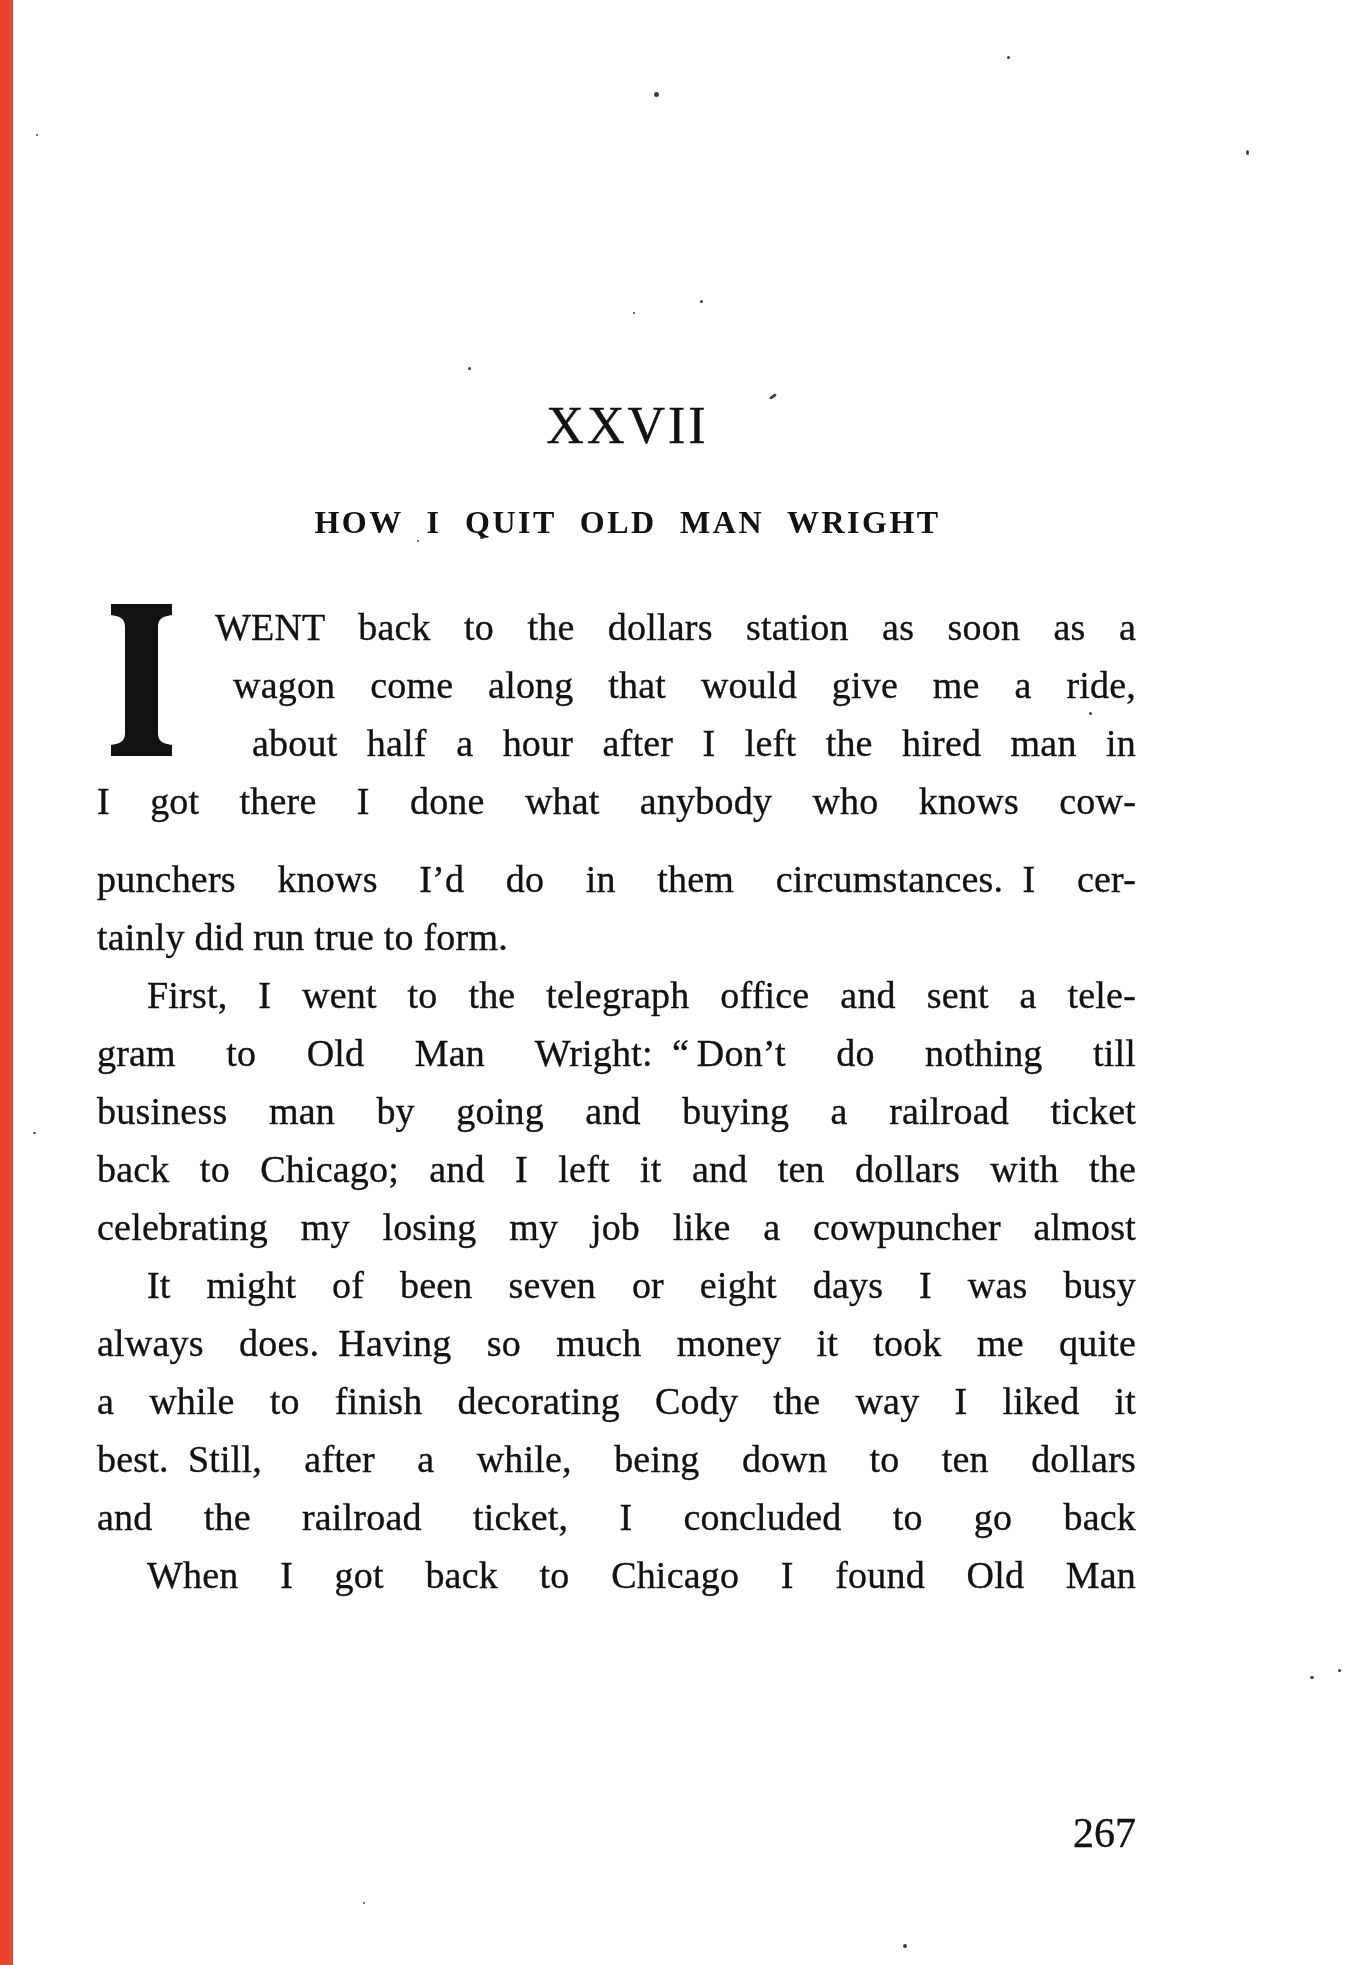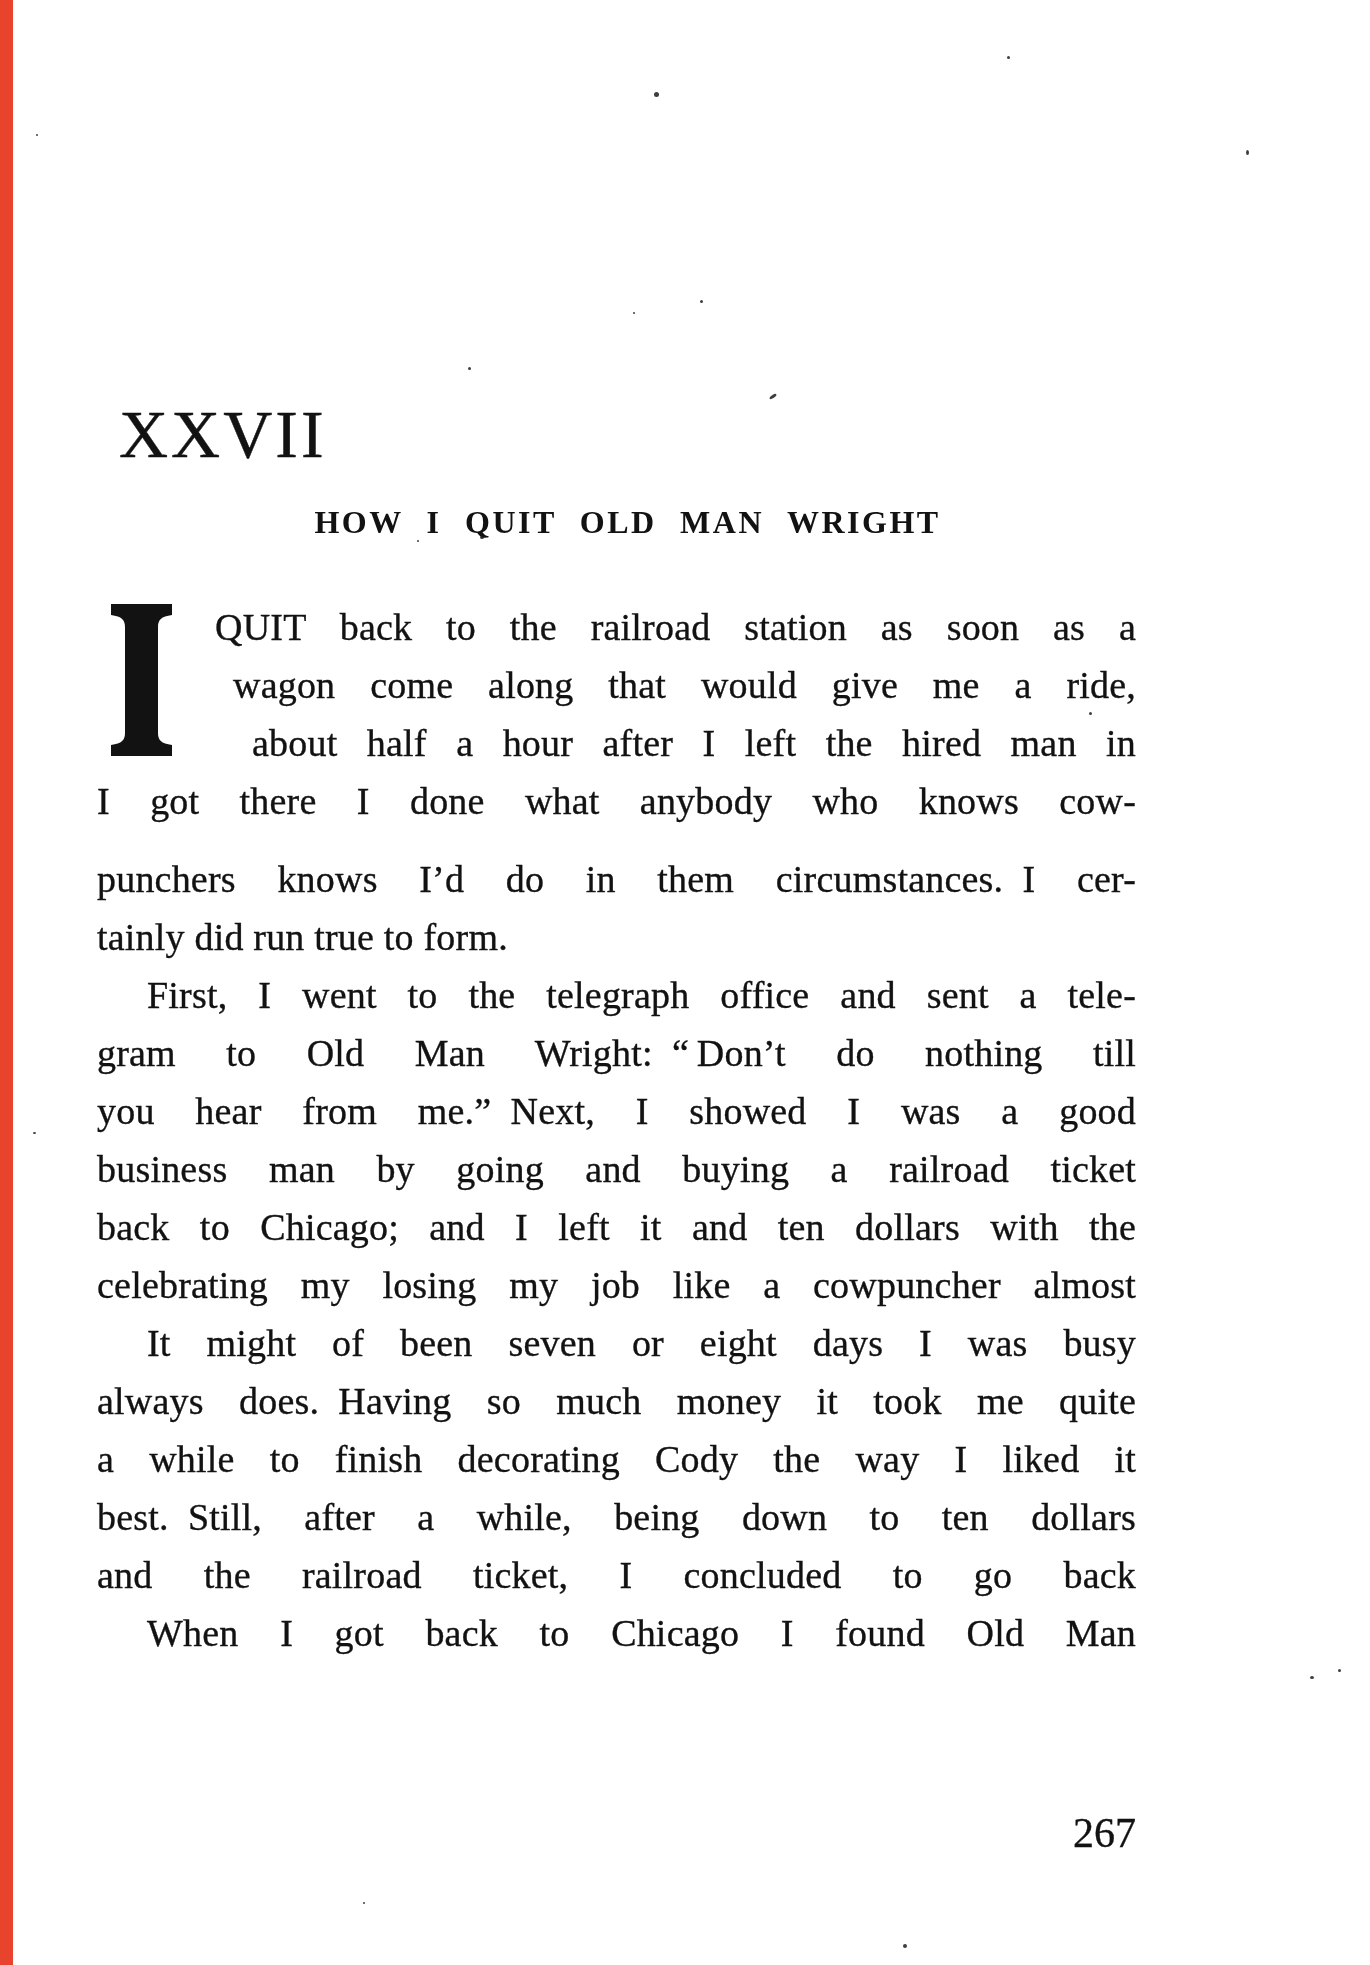--- a/index.html
+++ b/index.html
@@ -24,22 +24,22 @@
     left: 0; top: 0;
     width: 13px;
     height: 100%;
   }
   .chapter-number {
     position: absolute;
     left: 97px; top: 400px;
     width: 1039px;
     box-sizing: border-box;
     padding-left: 22px;
-    text-align: left;
-    font-size: 68px;
+    text-align: center;
+    font-size: 52px;
     line-height: 1;
     letter-spacing: 3px;
     -webkit-text-stroke: 0.4px #121212;
   }
   .chapter-title {
     position: absolute;
     left: 97px; top: 503px;
     width: 1039px;
     box-sizing: border-box;
     padding-left: 22px;
@@ -102,29 +102,28 @@
   <div class="chapter-number">XXVII</div>
 
   <div class="chapter-title">HOW I QUIT OLD MAN WRIGHT</div>
 
   <svg class="drop-cap" viewBox="0 0 67 156" aria-label="I">
     <path fill="#121212" d="M3,2 H64 V13 C53,14.5 50,18 50,25 V131 C50,138 53,141.5 64,143 V154 H3 V143
          C14,141.5 17,138 17,131 V25 C17,18 14,14.5 3,13 Z"></path>
   </svg>
 
   <div class="body-text">
-      <div class="line just" style="padding-left: 118px;">QUIT back to the railroad station as soon as a</div>
+      <div class="line just" style="padding-left: 118px;">WENT back to the dollars station as soon as a</div>
       <div class="line just" style="padding-left: 136px;">wagon come along that would give me a ride,</div>
       <div class="line just" style="padding-left: 155px;">about half a hour after I left the hired man in</div>
       <div class="line just" style="padding-left: 0px;">I got there I done what anybody who knows cow-</div>
       <div class="line just" style="padding-left: 0px; margin-top: 20px;">punchers knows I’d do in them circumstances. I cer-</div>
       <div class="line" style="padding-left: 0px;">tainly did run true to form.</div>
       <div class="line just" style="padding-left: 50px;">First, I went to the telegraph office and sent a tele-</div>
       <div class="line just" style="padding-left: 0px;">gram to Old Man Wright: “ Don’t do nothing till</div>
-      <div class="line just" style="padding-left: 0px;">you hear from me.” Next, I showed I was a good</div>
       <div class="line just" style="padding-left: 0px;">business man by going and buying a railroad ticket</div>
       <div class="line just" style="padding-left: 0px;">back to Chicago; and I left it and ten dollars with the</div>
       <div class="line just" style="padding-left: 0px;">celebrating my losing my job like a cowpuncher almost</div>
       <div class="line just" style="padding-left: 50px;">It might of been seven or eight days I was busy</div>
       <div class="line just" style="padding-left: 0px;">always does. Having so much money it took me quite</div>
       <div class="line just" style="padding-left: 0px;">a while to finish decorating Cody the way I liked it</div>
       <div class="line just" style="padding-left: 0px;">best. Still, after a while, being down to ten dollars</div>
       <div class="line just" style="padding-left: 0px;">and the railroad ticket, I concluded to go back</div>
       <div class="line just" style="padding-left: 50px;">When I got back to Chicago I found Old Man</div>
     </div>

